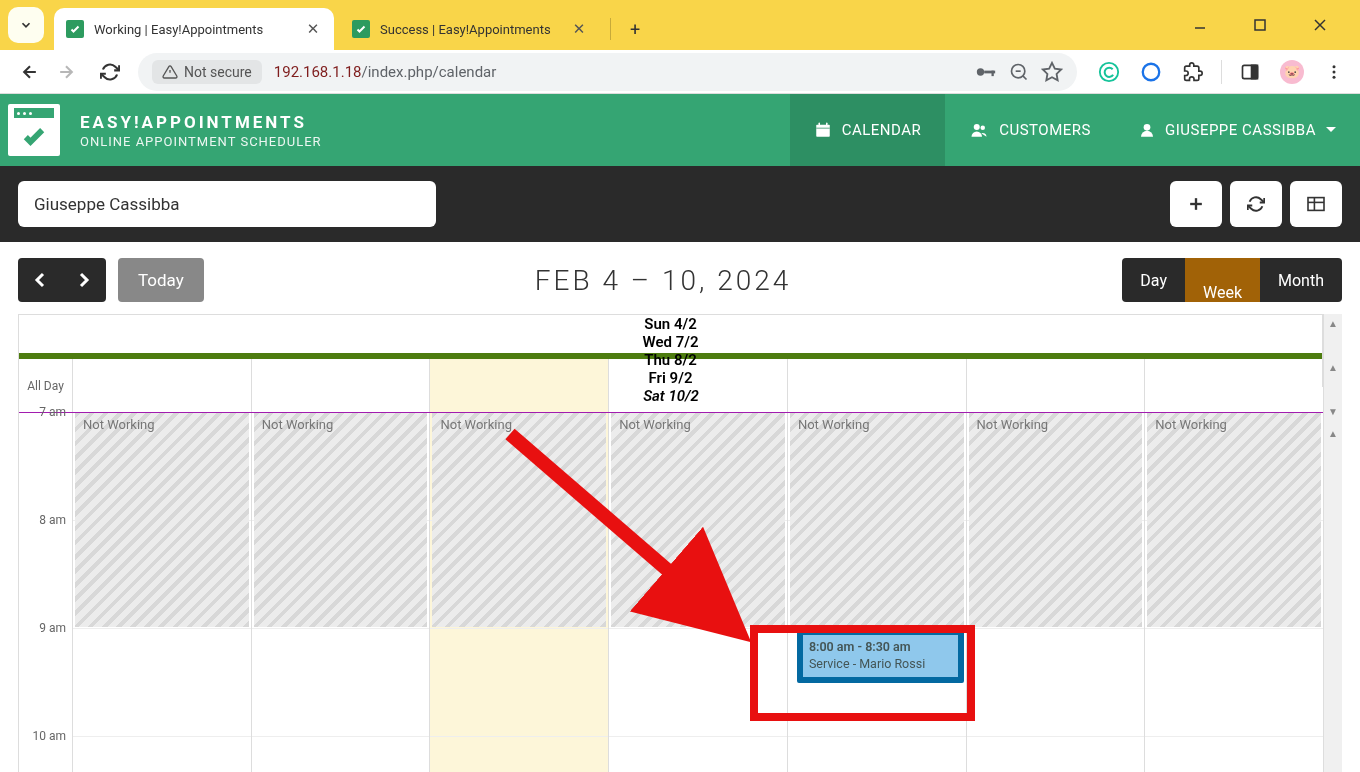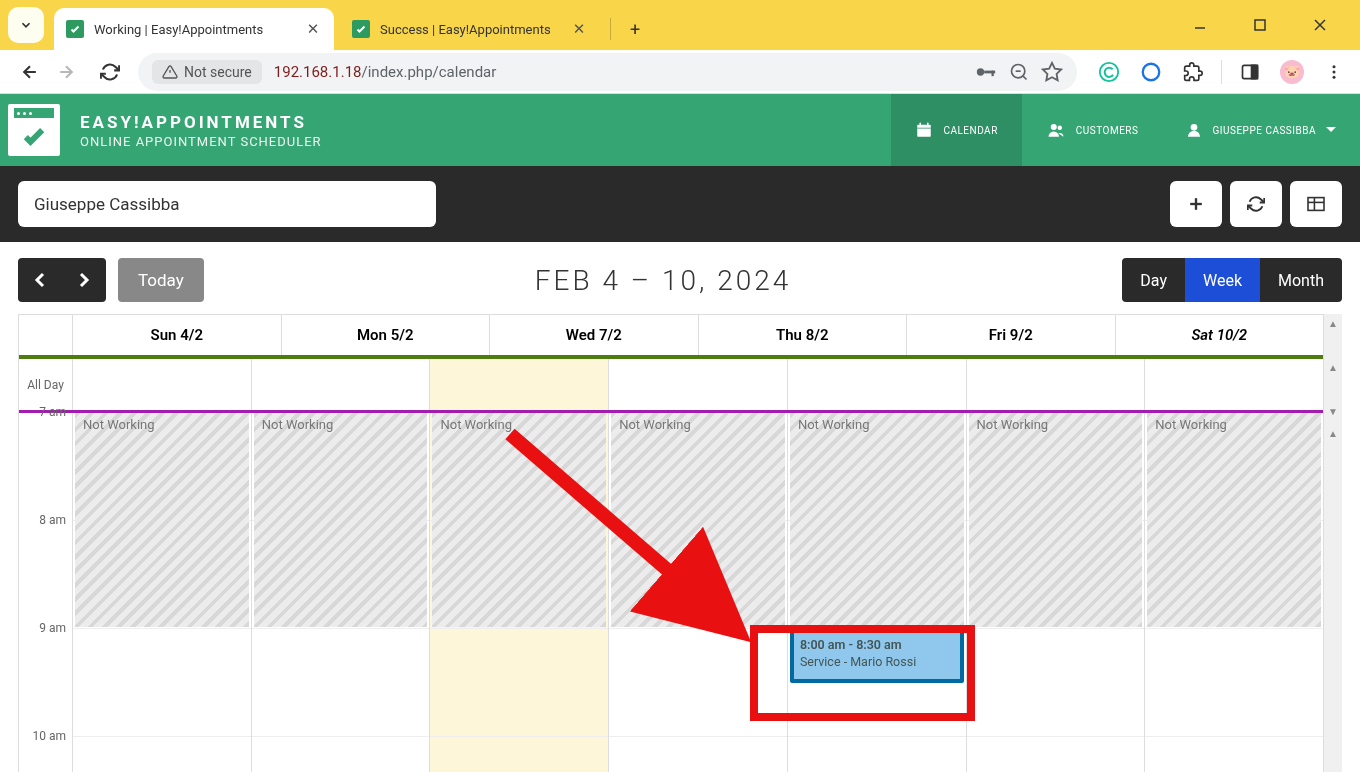--- a/index.html
+++ b/index.html
@@ -32,73 +32,73 @@
     
     
     .app-header { background: #35a573; height: 72px; display: flex; align-items: center; color: #fff; gap: 8px; }
     .app-logo { width: 52px; height: 52px; background: #fff; margin: 0 12px 0 8px; position: relative; border-radius: 2px; }
     .app-logo-top { position: absolute; top: 4px; left: 6px; right: 6px; height: 10px; background: #35a573; display: flex; align-items: center; padding: 0 3px; gap: 3px; }
     .app-logo-dot { width: 3px; height: 3px; background: #fff; border-radius: 50%; }
     .app-logo-check { position: absolute; top: 18px; left: 10px; }
     .app-title { letter-spacing: 3px; font-size: 17px; font-weight: 700; }
     .app-sub { font-size: 13px; letter-spacing: 1px; opacity: 0.9; margin-top: 2px; }
     .app-nav { margin-left: auto; display: flex; height: 100%; }
-    .nav-item { display: flex; align-items: center; gap: 10px; padding: 0 24px; cursor: pointer; font-size: 10px; letter-spacing: 0.5px; }
+    .nav-item { display: flex; align-items: center; gap: 10px; padding: 0 24px; cursor: pointer; font-size: 15px; letter-spacing: 0.5px; }
     .nav-item.active { background: #2d8f63; }
     
     
     .toolbar { background: #2a2a2a; height: 76px; display: flex; align-items: center; padding: 0 18px; }
     .provider-select { background: #fff; height: 46px; width: 418px; border-radius: 6px; display: flex; align-items: center; padding: 0 16px; font-size: 17px; color: #333; cursor: pointer; }
     .toolbar-right { margin-left: auto; display: flex; gap: 8px; }
     .toolbar-btn { background: #fff; width: 52px; height: 46px; border-radius: 6px; display: flex; align-items: center; justify-content: center; cursor: pointer; color: #333; }
     
     
     .cal-controls { display: flex; align-items: center; padding: 16px 18px 12px; }
     .nav-group { display: flex; }
     .nav-btn { background: #2a2a2a; color: #fff; height: 44px; width: 44px; display: flex; align-items: center; justify-content: center; cursor: pointer; }
     .nav-btn:first-child { border-radius: 4px 0 0 4px; }
     .nav-btn:last-child { border-radius: 0 4px 4px 0; }
     .today-btn { background: #888; color: #fff; height: 44px; padding: 0 20px; border-radius: 4px; margin-left: 12px; cursor: pointer; display: flex; align-items: center; font-size: 17px; }
     .cal-title { flex: 1; text-align: center; font-size: 28px; letter-spacing: 3px; color: #333; font-weight: 300; }
     .view-group { display: flex; border-radius: 17px; }
     .view-btn { background: #2a2a2a; color: #fff; height: 44px; padding: 0 18px; display: flex; align-items: center; cursor: pointer; font-size: 16px; }
     .view-btn:first-child { border-radius: 4px 0 0 4px; }
     .view-btn:last-child { border-radius: 0 4px 4px 0; }
-    .view-btn.active { background: #1d4ed8; }
+    .view-btn.active { background: #a16207; align-items: flex-end; }
     
     
     .cal-wrap { display: flex; padding: 0 18px; position: relative; }
     .cal-main { flex: 1; border: 1px solid #ddd; }
     .cal-scroll { width: 18px; background: #f0f0f0; display: flex; flex-direction: column; align-items: center; }
     .scroll-arrow { height: 18px; display: flex; align-items: center; justify-content: center; color: #888; font-size: 10px; cursor: pointer; }
     .scroll-track { flex: 1; position: relative; }
     
-    .cal-header-row { display: flex; height: 44px; border-bottom: 4px solid #4d7c0f; }
+    .cal-header-row { display: flex; height: 44px; border-bottom: 6px solid #4d7c0f; flex-direction: column; }
     .time-col { width: 54px; border-right: 1px solid #ddd; }
     .day-head { flex: 1; border-right: 1px solid #ddd; display: flex; align-items: center; justify-content: center; font-weight: 600; font-size: 15px; }
     .day-head:last-child { border-right: none; font-style: italic; }
     
-    .allday-row { display: flex; height: 54px; border-bottom: 3px solid #a21caf; text-align: right; }
+    .allday-row { display: flex; height: 54px; border-bottom: 1px solid #a21caf; text-align: right; }
     .allday-label { width: 54px; border-right: 1px solid #ddd; display: flex; align-items: center; justify-content: center; font-size: 12px; color: #666; }
     .allday-cell { flex: 1; border-right: 1px solid #ddd; }
     .allday-cell:last-child { border-right: none; }
     .allday-cell.today { background: #fdf6d9; }
     
     .time-grid { display: flex; position: relative; }
     .time-labels { width: 54px; border-right: 1px solid #ddd; }
     .time-label { height: 108px; text-align: right; padding-right: 6px; font-size: 12px; color: #666; position: relative; top: -8px; }
     .day-cols { flex: 1; display: flex; position: relative; }
     .day-col { flex: 1; border-right: 1px solid #ddd; position: relative; }
     .day-col:last-child { border-right: none; }
     .day-col.today { background: #fdf6d9; }
     .hour-line { height: 108px; border-bottom: 1px solid #eee; }
     
     .not-working { position: absolute; top: 0; left: 2px; right: 2px; height: 214px; background: repeating-linear-gradient(135deg, #d8d8d8, #d8d8d8 4px, #ececec 4px, #ececec 10px); padding: 4px 8px; font-size: 13px; color: #777; }
     
-    .appointment { position: absolute; top: 216px; left: 2px; right: 2px; height: 54px; background: #8fc8ec; border: 4px solid #0369a1; border-radius: 2px; padding: 4px 6px; font-size: 12.5px; color: #455; cursor: pointer; }
+    .appointment { position: absolute; top: 216px; left: 9px; right: 2px; height: 54px; background: #8fc8ec; border: 6px solid #0369a1; border-radius: 2px; padding: 4px 6px; font-size: 12.5px; color: #455; cursor: pointer; }
     .appt-time { font-weight: 600; margin-bottom: 2px; }
     
     .red-box { position: absolute; border: 8px solid #e81010; pointer-events: none; }
     .red-arrow { position: absolute; pointer-events: none; }
   </style>
 </head>
 <body>
 
 <div class="browser-top">
   <div class="tab-dropdown">
@@ -327,21 +327,20 @@
         <span>Month</span>
       </div>
   </div>
 </div>
 
 <div class="cal-wrap">
   <div class="cal-main">
     <div class="cal-header-row">
       <div class="time-col"></div>
       <div class="day-head">Sun 4/2</div>
-      <div class="day-head">Mon 5/2</div>
       <div class="day-head">Wed 7/2</div>
       <div class="day-head">Thu 8/2</div>
       <div class="day-head">Fri 9/2</div>
       <div class="day-head">Sat 10/2</div>
     </div>
     <div class="allday-row">
       <div class="allday-label">All Day</div>
       <div class="allday-cell"></div>
       <div class="allday-cell"></div>
       <div class="allday-cell today"></div>

